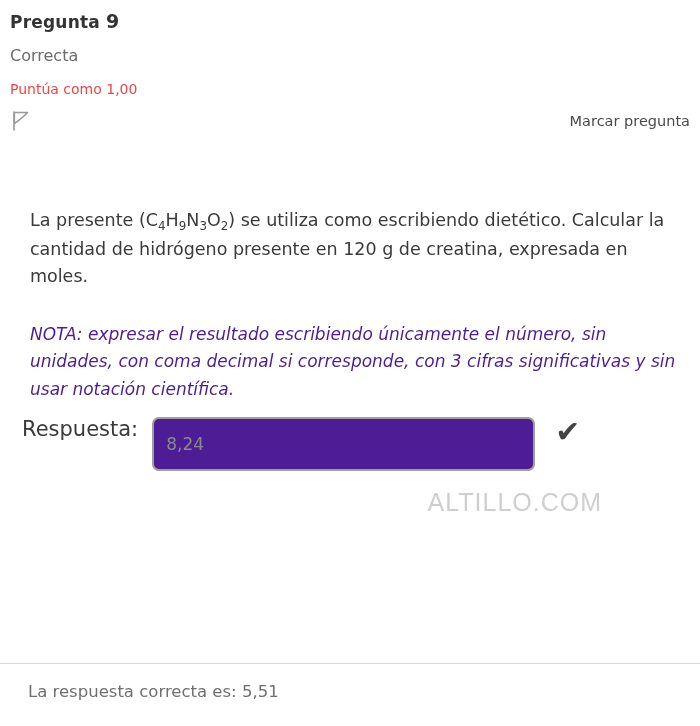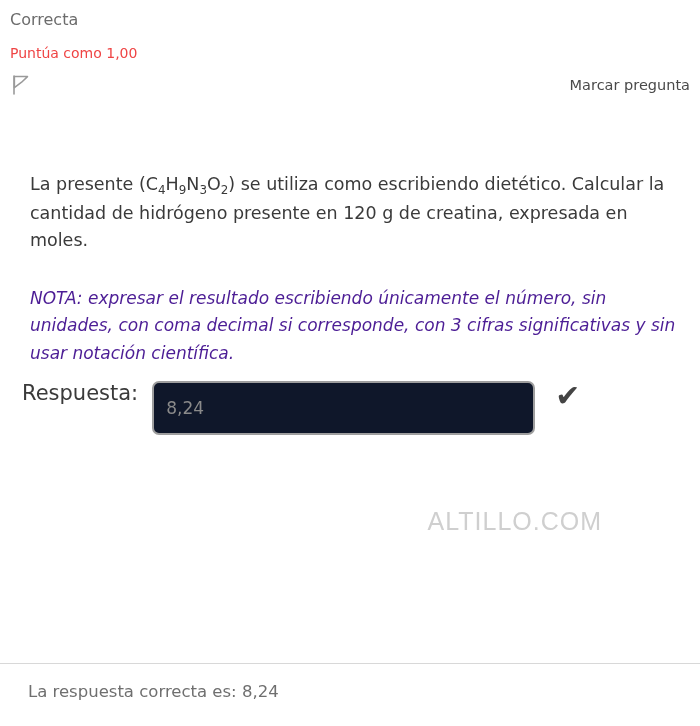--- a/index.html
+++ b/index.html
@@ -78,21 +78,21 @@
     line-height: 1.62;
     color: #4c1d95;
     font-style: italic;
     margin: 0 0 6px 20px;
     max-width: 660px;
   }
 
   .watermark {
     position: absolute;
     right: 98px;
-    top: 507px;
+    top: 488px;
     font-size: 25px;
     letter-spacing: 1px;
     color: #cfcfcf;
     font-family: "Liberation Sans", sans-serif;
     user-select: none;
   }
 
   .answer-row {
     display: flex;
     align-items: flex-start;
@@ -101,21 +101,21 @@
   }
   .answer-label {
     font-size: 21px;
     color: #3a3a3a;
   }
   .answer-input {
     width: 383px;
     height: 54px;
     border: 2px solid #9e9e9e;
     border-radius: 7px;
-    background: #0f172a;
+    background: #4c1d95;
     font-size: 17px;
     font-family: "DejaVu Sans", "Liberation Sans", sans-serif;
     color: #8a8a8a;
     padding: 0 12px;
     outline: none;
   }
   .check-mark {
     font-size: 30px;
     color: #444444;
     line-height: 1;
@@ -135,20 +135,24 @@
     left: 28px;
     top: 682px;
     font-size: 16.5px;
     color: #6f6f6f;
   }
 </style>
 </head>
 <body>
 
 <div class="question-header">
+  <div class="question-title">
+    <span>Pregunta</span>
+    <span class="qnum">9</span>
+  </div>
   <div class="question-state">Correcta</div>
   <div class="question-grade">Puntúa como 1,00</div>
   <div class="flag-row">
     <span class="flag-icon-wrap">
       <svg class="flag-icon" viewBox="0 0 18 20" xmlns="http://www.w3.org/2000/svg">
         <path d="M2 1 L2 19" stroke="#9a9a9a" stroke-width="1.6" fill="none" stroke-linecap="round"></path>
         <path d="M2.4 1.6 L15.5 1.6 L9.6 7.2 L2.4 12.6 Z" fill="none" stroke="#9a9a9a" stroke-width="1.5" stroke-linejoin="round"></path>
       </svg>
     </span>
     <span class="flag-label">Marcar pregunta</span>
@@ -170,13 +174,13 @@
 
 <div class="watermark">ALTILLO.COM</div>
 
 <div class="answer-row">
   <span class="answer-label">Respuesta:</span>
   <input class="answer-input" type="text" value="8,24" style="">
   <span class="check-mark">✔</span>
 </div>
 
 <div class="divider"></div>
-<div class="correct-answer">La respuesta correcta es: 8,24</div>
+<div class="correct-answer">La respuesta correcta es: 5,51</div>
 
 </body></html>

